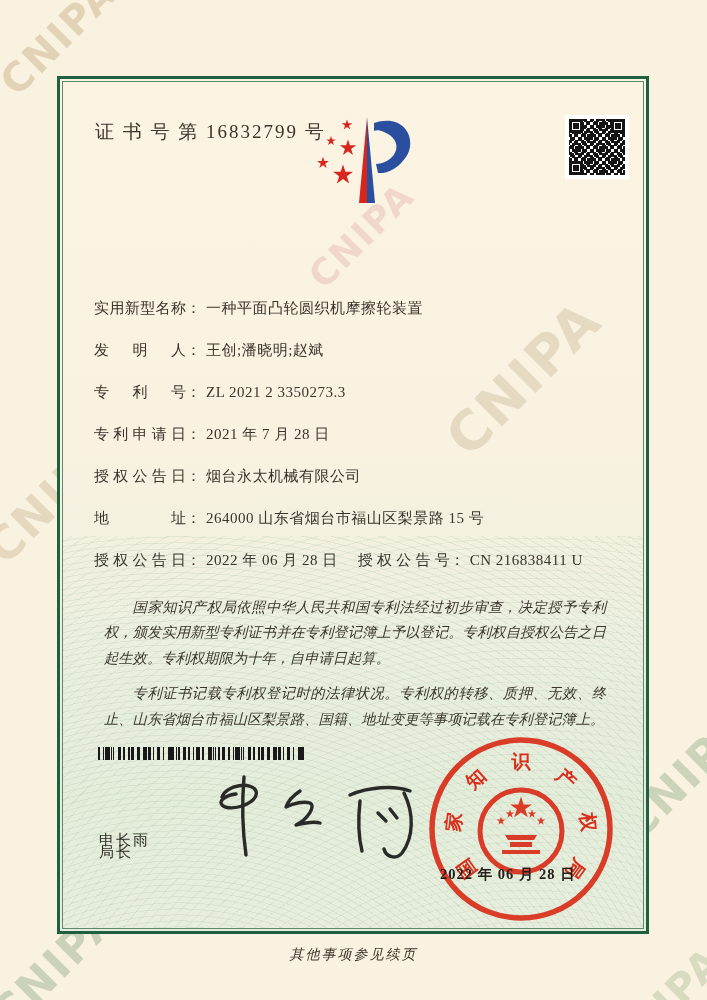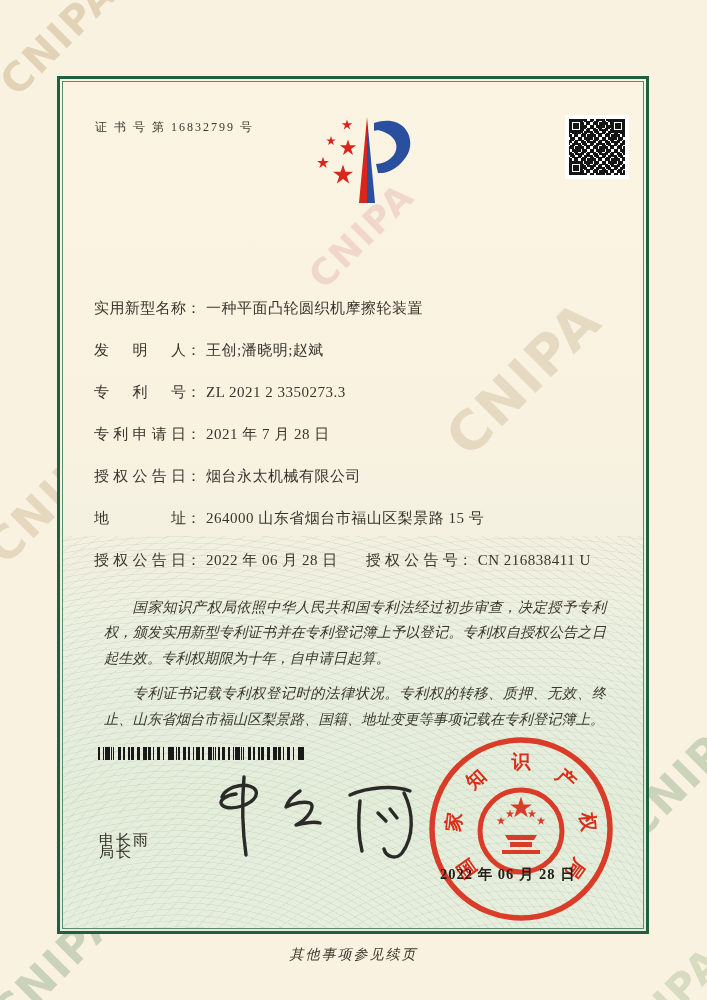--- a/index.html
+++ b/index.html
@@ -38,21 +38,21 @@
     position:absolute;left:3px;right:3px;bottom:3px;height:46%;
     background:
       repeating-radial-gradient(circle at 20% 170%, transparent 0 5px, rgba(140,175,140,.16) 5px 6px),
       repeating-radial-gradient(circle at 80% 180%, transparent 0 7px, rgba(140,175,140,.13) 7px 8px);
   }
   .content{position:absolute;inset:0;z-index:2;}
 
   
   .cert-no{
     position:absolute;left:35px;top:40px;
-    font-size:12px;letter-spacing:2px;color:#3a362e;
+    font-size:19px;letter-spacing:2px;color:#3a362e;
   }
   .logo{position:absolute;left:240px;top:32px;width:112px;height:98px;}
   .qr{
     position:absolute;left:505px;top:36px;width:64px;height:64px;
     background:#fff;padding:0;box-sizing:border-box;
   }
   .qr-inner{
     position:absolute;inset:4px;
     background:
       repeating-conic-gradient(#141414 0% 25%, transparent 0% 50%) 0 0/6px 6px,
@@ -70,21 +70,21 @@
 
   
   .fields{position:absolute;left:34px;top:220px;right:24px;font-size:15px;color:#39352c;}
   .frow{position:absolute;left:0;white-space:nowrap;}
   .flabel{
     display:inline-block;width:92px;vertical-align:bottom;
     text-align:justify;text-align-last:justify;
   }
   .fcolon{display:inline-block;}
   .fvalue{margin-left:5px;letter-spacing:.5px;}
-  .fgroup2{margin-left:28px;}
+  .fgroup2{margin-left:20px;}
 
   
   .bodytext{
     position:absolute;left:34px;top:506px;width:522px;
     font-size:14.3px;line-height:1.78;font-style:italic;color:#3a362d;
     text-align:justify;
   }
   .bodytext p{margin:10px;text-indent:2em;}
 
   

